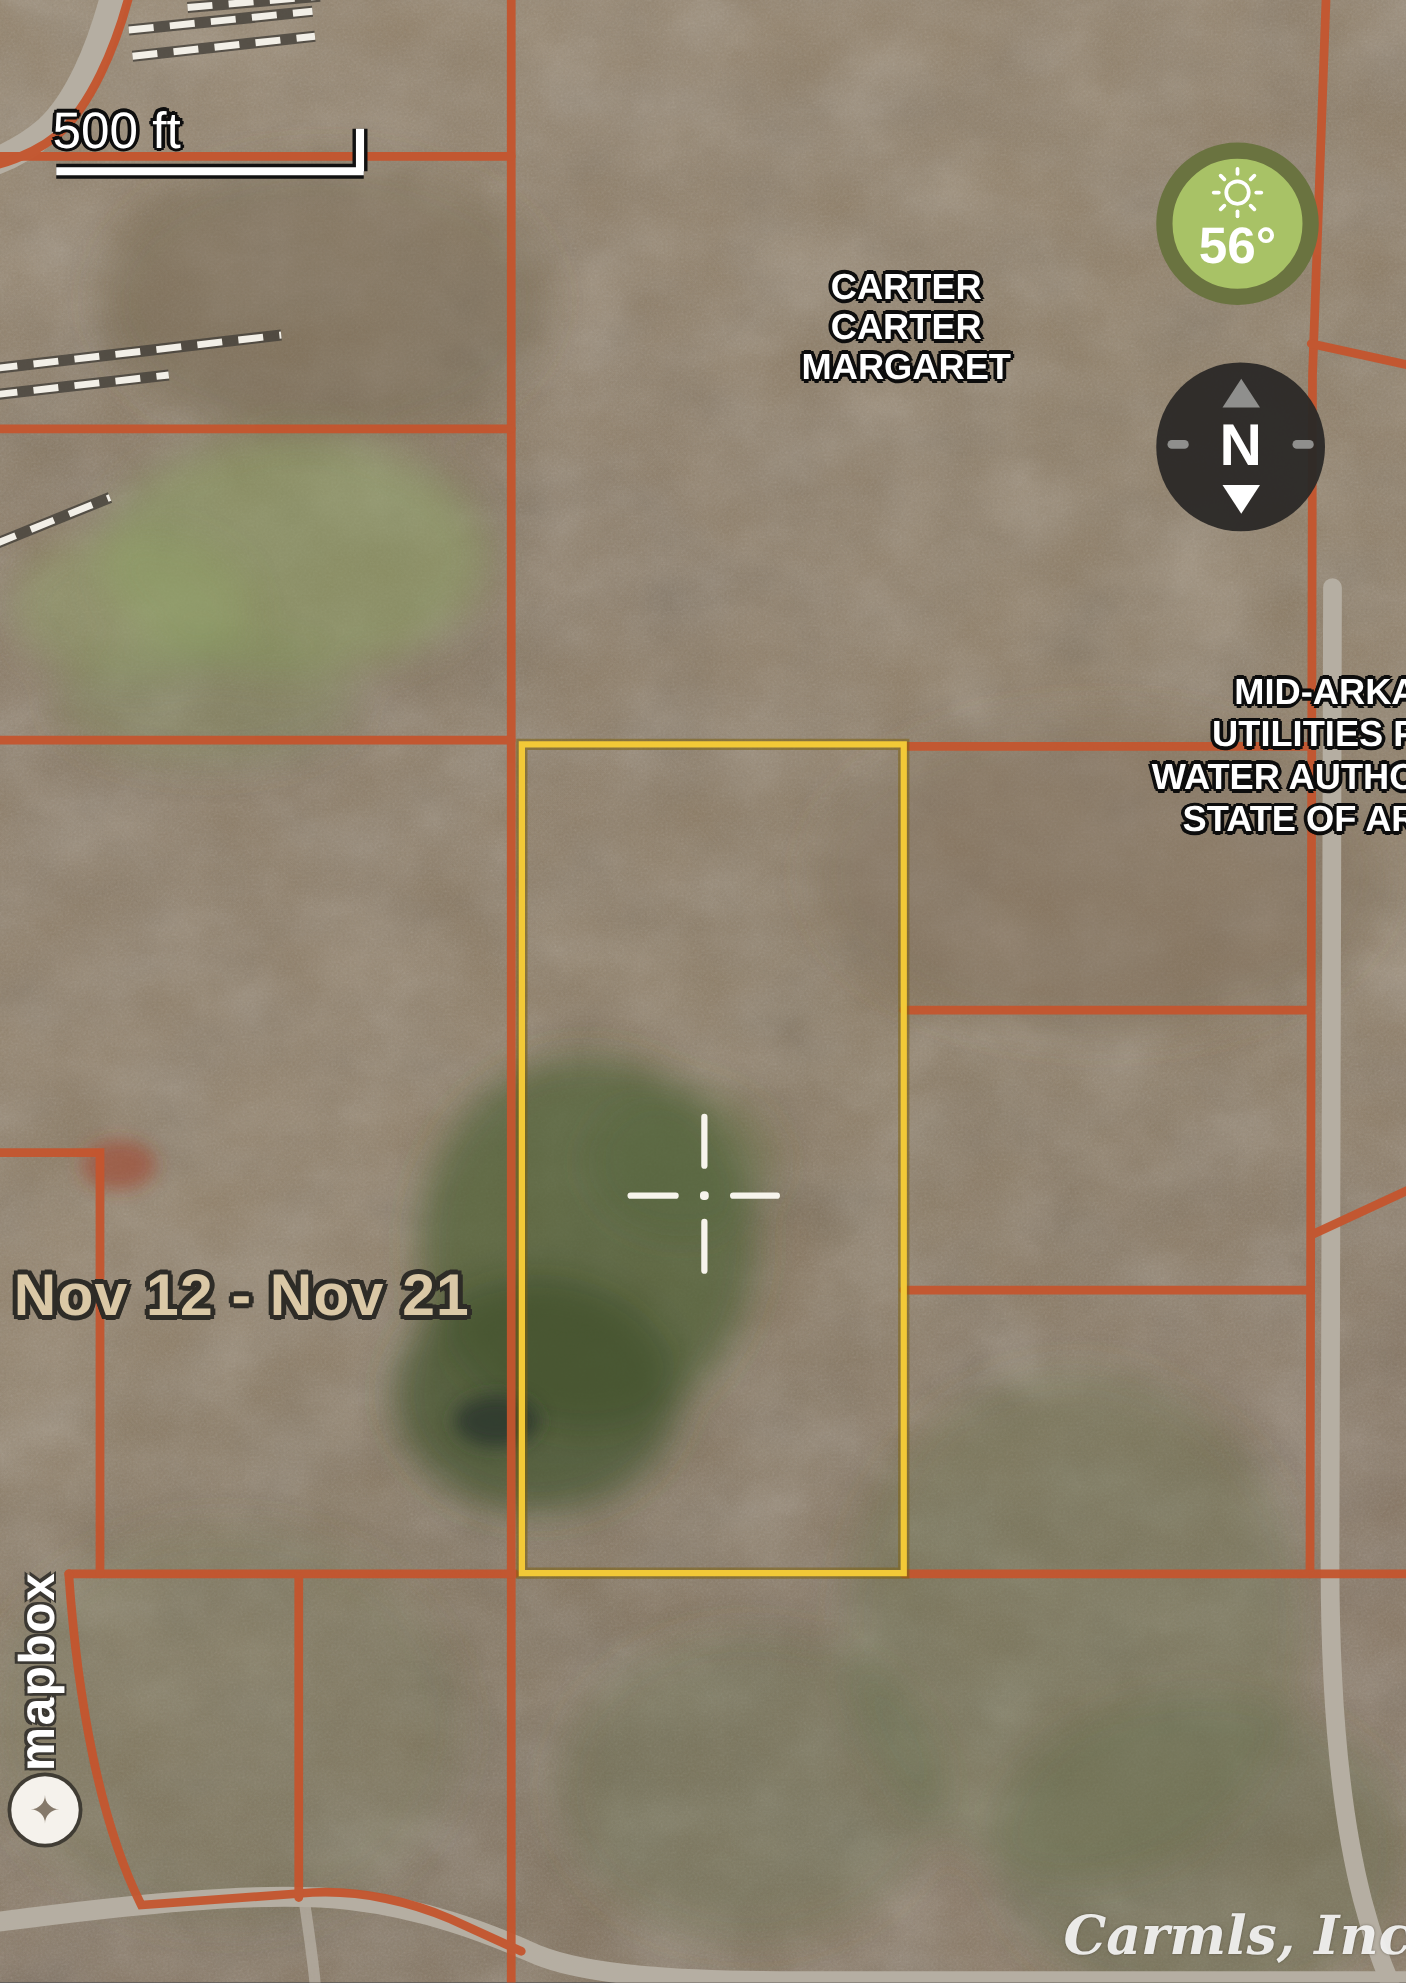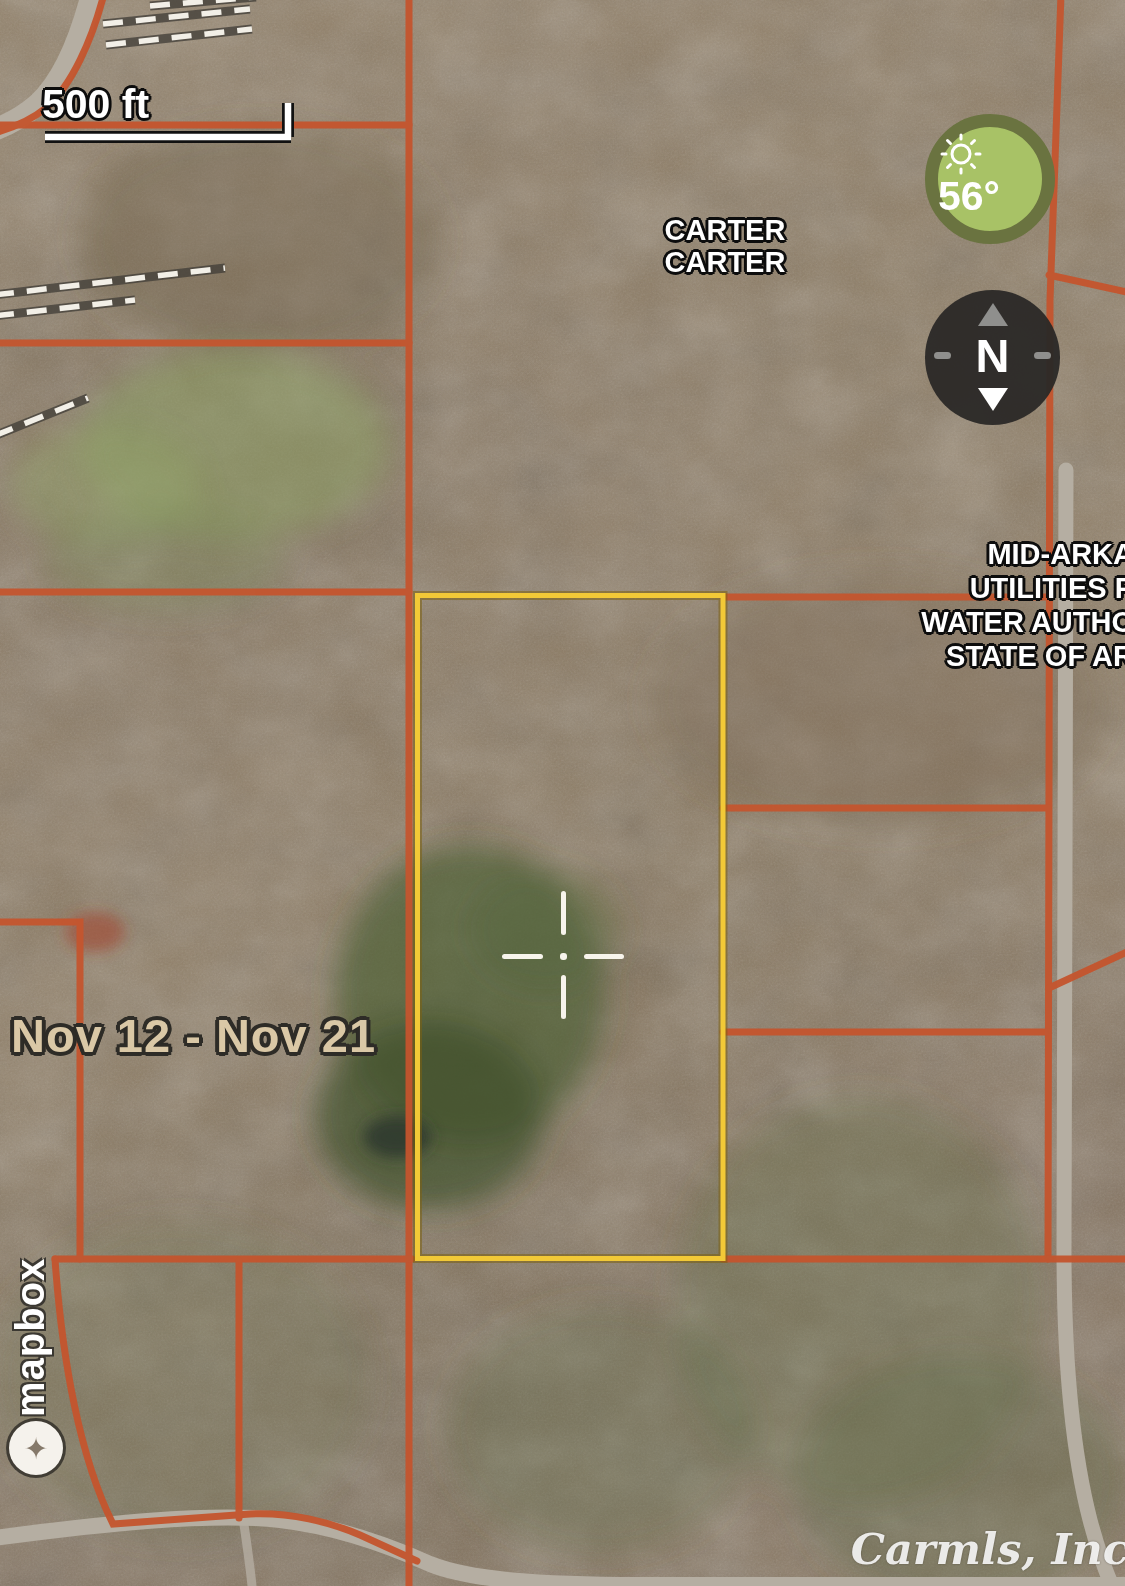--- a/index.html
+++ b/index.html
@@ -9,42 +9,42 @@
     background:
       radial-gradient(520px 420px at 18% 28%, rgba(121,106,83,.55), rgba(0,0,0,0) 70%),
       radial-gradient(700px 500px at 80% 18%, rgba(144,127,100,.5), rgba(0,0,0,0) 70%),
       radial-gradient(620px 620px at 60% 62%, rgba(128,112,88,.55), rgba(0,0,0,0) 70%),
       radial-gradient(700px 520px at 30% 86%, rgba(118,106,82,.5), rgba(0,0,0,0) 70%),
       linear-gradient(160deg,#93826a 0%,#8b7a64 30%,#8f7e66 55%,#867562 80%,#8a7963 100%);
   }
   svg.layer{position:absolute;left:0;top:0;z-index:1;}
   
   .olabel{
-    position:absolute;z-index:4;color:#fff;font-weight:700;line-height:1.12;
+    position:absolute;z-index:4;color:#fff;font-weight:400;line-height:1.12;
     text-shadow:
       -2px -2px 0 #0d0d0d, 2px -2px 0 #0d0d0d, -2px 2px 0 #0d0d0d, 2px 2px 0 #0d0d0d,
       -3px 0 0 #0d0d0d, 3px 0 0 #0d0d0d, 0 -3px 0 #0d0d0d, 0 3px 0 #0d0d0d;
   }
   .scale-label{left:42px;top:82px;font-size:41px;}
   .elev-label{left:45px;top:150px;font-size:41px;}
   .carter-label{left:575px;top:214px;width:300px;text-align:center;font-size:29px;line-height:32px;font-weight:700;}
   .llc-label{left:78px;top:446px;width:200px;text-align:center;font-size:30px;line-height:32px;font-weight:800;}
   .utility-label{right:-9px;top:537px;width:420px;text-align:right;font-size:29px;line-height:34px;font-weight:800;}
   .date-label{
     left:11px;top:1010px;font-size:47px;font-weight:800;letter-spacing:1px;color:#dac8a6;
     text-shadow:
       -3px -3px 0 #2e2c27, 3px -3px 0 #2e2c27, -3px 3px 0 #2e2c27, 3px 3px 0 #2e2c27,
       -4px 0 0 #2e2c27, 4px 0 0 #2e2c27, 0 -4px 0 #2e2c27, 0 4px 0 #2e2c27;
   }
   .olabel div{white-space:nowrap;}
   
   .weather{
     position:absolute;left:925px;top:114px;width:104px;height:104px;z-index:5;
     background:#a8c266;border:13px solid #6a7340;border-radius:50%;
-    display:flex;flex-direction:column;align-items:flex-start;justify-content:flex-start;
+    display:flex;flex-direction:column;align-items:center;justify-content:flex-start;
   }
   .weather .temp{color:#fff;font-size:41px;font-weight:800;margin-top:-2px;}
   .weather svg{margin-top:6px;}
   
   .compass{
     position:absolute;left:925px;top:290px;width:135px;height:135px;z-index:5;
     background:rgba(44,42,40,.96);border-radius:50%;
   }
   .compass .n{
     position:absolute;left:0;right:0;top:50%;transform:translateY(-54%);
@@ -191,20 +191,21 @@
       <path d="M45,137 H291 M288,137 V103" stroke="#111111" stroke-width="12" fill="none"></path>
       <path d="M45,137 H291 M288,137 V103" stroke="#ffffff" stroke-width="6.5" fill="none"></path>
     </g>
   </svg>
 
   <div class="olabel scale-label">500 ft</div>
 
   <div class="olabel carter-label">
     <div>CARTER</div>
     <div>CARTER</div>
+    <div>MARGARET</div>
   </div>
 
 
   <div class="olabel utility-label">
     <div>MID-ARKA</div>
     <div>UTILITIES P</div>
     <div>WATER AUTHO</div>
     <div>STATE OF AR</div>
   </div>
 

